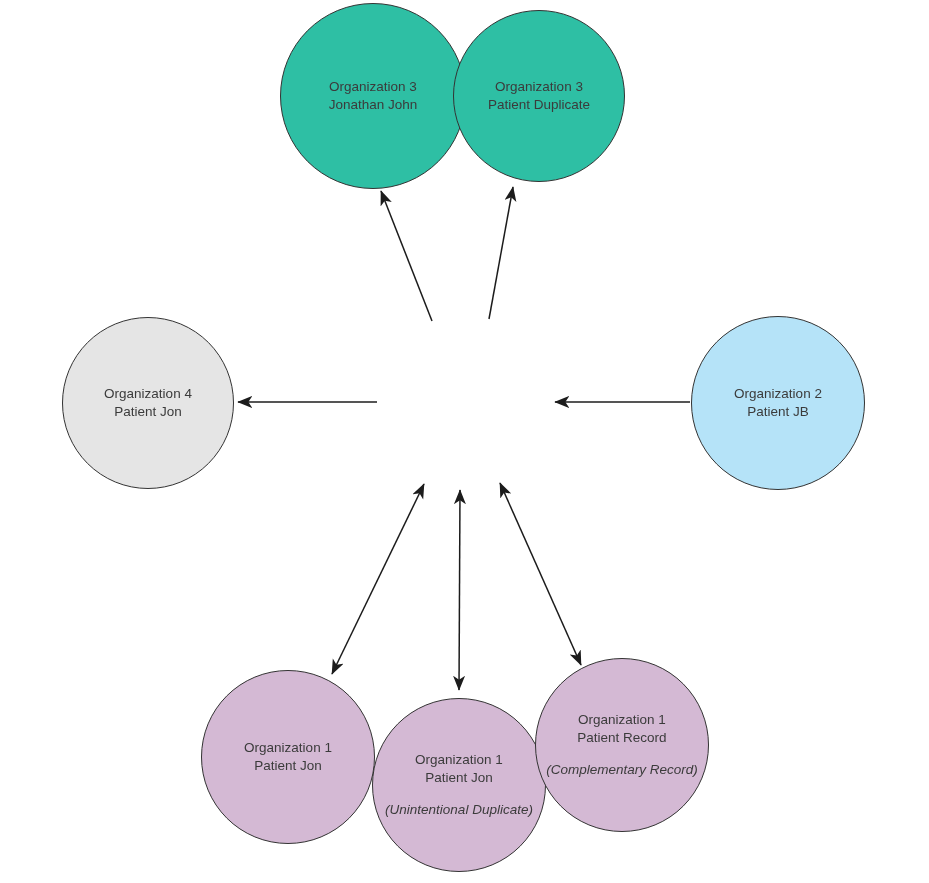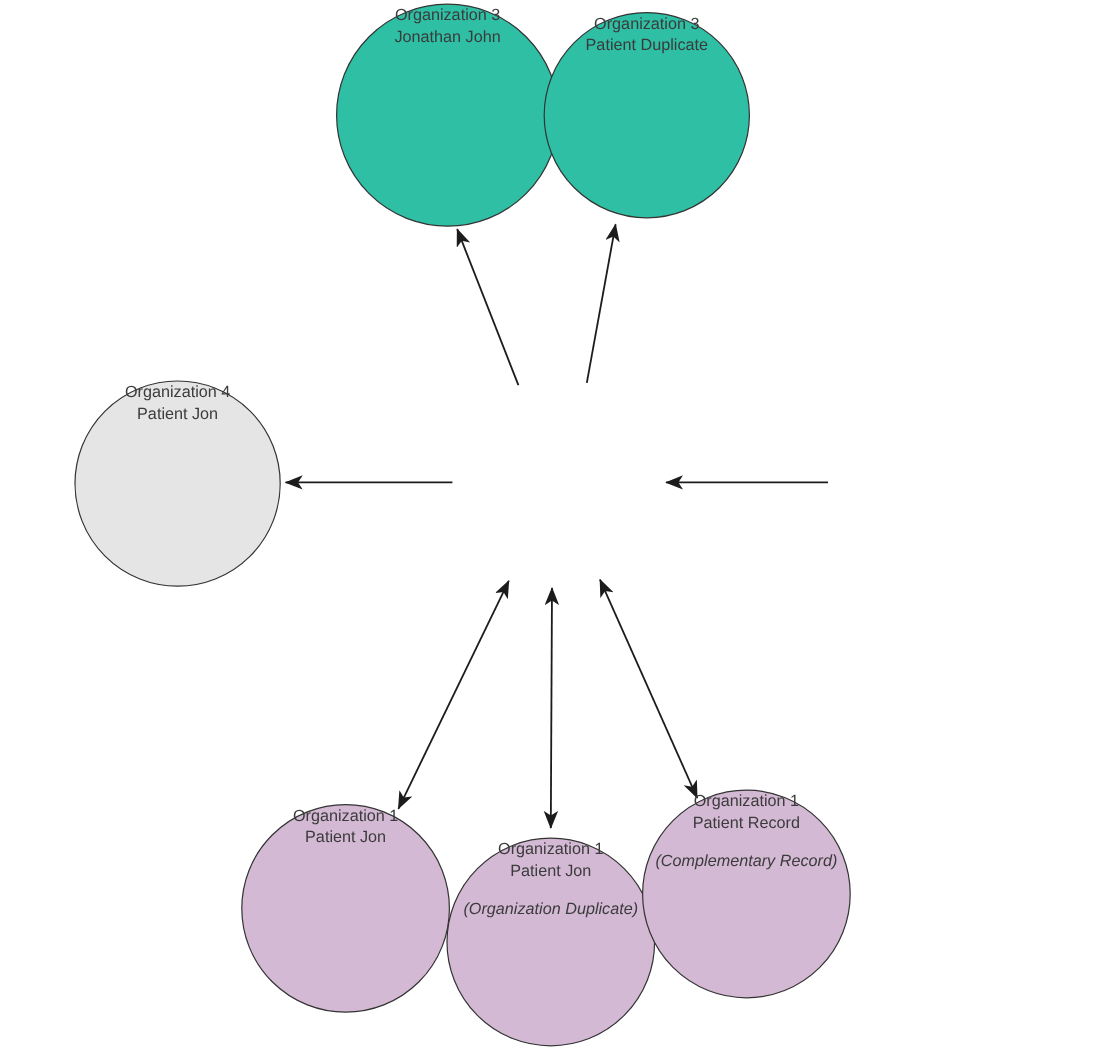--- a/index.html
+++ b/index.html
@@ -27,21 +27,21 @@
     height: 883px;
   }
   .node {
     position: absolute;
     border-radius: 50%;
     border: 1.4px solid #333333;
     box-sizing: border-box;
     display: flex;
     flex-direction: column;
     align-items: center;
-    justify-content: flex-start;
+    justify-content: center;
     text-align: center;
     color: #3b3b3b;
     font-size: 13.5px;
     line-height: 1.32;
   }
   .node .line {
     display: block;
     white-space: nowrap;
   }
   .node .sub {
@@ -99,33 +99,39 @@
   </div>
 
   <div class="node" style="left:62px; top:317px; width:172px; height:172px; background:#e5e5e5;">
     <span class="node-label-block">
       <span class="line">Organization 4</span>
       <span class="line">Patient Jon</span>
     </span>
   </div>
 
 
+  <div class="node" style="left:691px; top:316px; width:174px; height:174px; background:#b5e3f8;">
+    <span class="node-label-block">
+      <span class="line">Organization 2</span>
+      <span class="line">Patient JB</span>
+    </span>
+  </div>
 
   <div class="node" style="left:201px; top:670px; width:174px; height:174px; background:#d4b9d4;">
     <span class="node-label-block">
       <span class="line">Organization 1</span>
       <span class="line">Patient Jon</span>
     </span>
   </div>
 
   <div class="node" style="left:372px; top:698px; width:174px; height:174px; background:#d4b9d4;">
     <span class="node-label-block">
       <span class="line">Organization 1</span>
       <span class="line">Patient Jon</span>
-      <span class="sub">(Organization Duplicate)</span>
+      <span class="sub">(Unintentional Duplicate)</span>
     </span>
   </div>
 
   <div class="node" style="left:535px; top:658px; width:174px; height:174px; background:#d4b9d4;">
     <span class="node-label-block">
       <span class="line">Organization 1</span>
       <span class="line">Patient Record</span>
       <span class="sub">(Complementary Record)</span>
     </span>
   </div>

